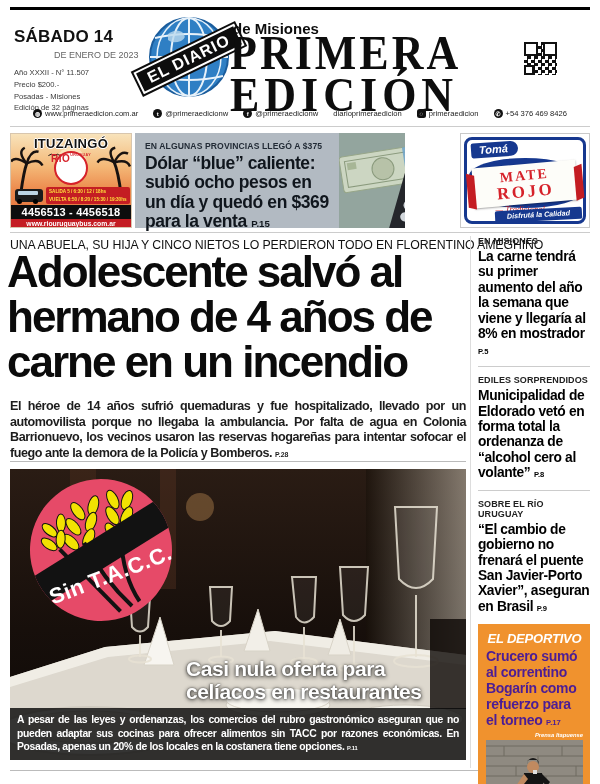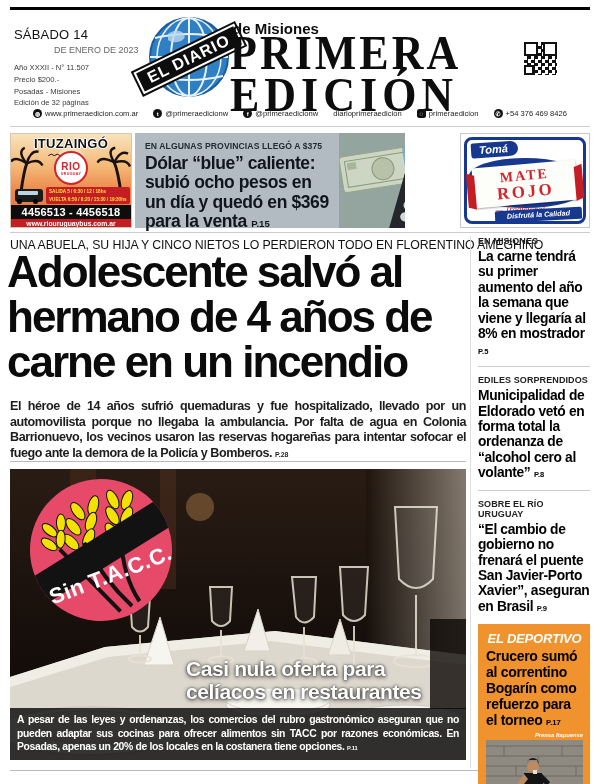--- a/index.html
+++ b/index.html
@@ -2,21 +2,21 @@
 <html><head>
 <meta charset="utf-8">
 <style>
   * { margin:0; padding:0; box-sizing:border-box; }
   html,body { width:600px; height:784px; background:#fff; font-family:"Liberation Sans", sans-serif; }
   .page { position:relative; width:600px; height:784px; overflow:hidden; background:#fff; }
 
   
   .top-rule { position:absolute; left:10px; right:10px; top:7px; height:3px; background:#000; }
   .dateblock { position:absolute; left:14px; top:27px; }
-  .date-main { font-size:13px; font-weight:normal; color:#111; letter-spacing:.2px; }
+  .date-main { font-size:17px; font-weight:bold; color:#111; letter-spacing:.2px; }
   .date-sub  { font-size:9px; color:#666; margin-top:3px;padding-left:40px; }
   .meta { margin-top:7px; font-size:7.6px; color:#3a3a3a; line-height:1.55; }
 
   .globe { position:absolute; left:148px; top:16px; width:82px; height:82px; }
   .stamp { position:absolute; left:133px; top:47px; transform:rotate(-26deg); background:#0d0d0d; color:#fff;
            border:2px solid #fff; box-shadow:0 0 0 2px #0d0d0d; padding:1px 9px; font-weight:bold;
            font-size:16px; letter-spacing:1px; white-space:nowrap; }
   .region { position:absolute; left:233px; top:20px; font-size:15px; font-weight:bold; color:#0d0d0d; }
   .mast-title { position:absolute; left:230px; top:33px; font-family:"Liberation Serif", serif; font-weight:bold;
                 color:#0d0d0d; line-height:.88; transform:scaleY(1.08); transform-origin:top left; }
@@ -38,21 +38,21 @@
          background:#111; color:#fff; font-size:6px; font-weight:bold; line-height:1; }
   .sic.sq { border-radius:2.5px; }
   .hdr-rule { position:absolute; left:10px; right:10px; top:126px; height:1px; background:#ccc; }
 
   
   .adL { position:absolute; left:10px; top:133px; width:122px; height:95px; overflow:hidden; border:1px solid #d8c6ae;
          background:linear-gradient(180deg,#f8e3bb 0%,#f4b877 35%,#ec8a4d 60%,#e06a38 100%); }
   .adL-title { position:absolute; left:0; right:0; top:2px; text-align:center; font-weight:bold; font-size:13px; color:#111;
                text-shadow:-1px 0 #fff,1px 0 #fff,0 -1px #fff,0 1px #fff; letter-spacing:.3px; }
   .rio { position:absolute; left:43px; top:17px; width:34px; height:34px; border-radius:50%; background:#fff;
-         border:2.5px solid #d6222a; display:flex; flex-direction:column; align-items:center; justify-content:center; }
+         border:2.5px solid #d6222a; display:flex; flex-direction:row; justify-content:center; }
   .rio .r1 { color:#d6222a; font-weight:bold; font-size:10px; letter-spacing:.5px; }
   .rio .r2 { color:#d6222a; font-weight:bold; font-size:3.6px; letter-spacing:.4px; }
   .bus { position:absolute; left:4px; top:55px; width:28px; height:13px; background:#1b1b1b; border-radius:3px; }
   .bus:before { content:""; position:absolute; left:3px; top:2px; width:20px; height:4px; background:#bcd4e4; border-radius:1px; }
   .bus:after { content:""; position:absolute; left:2px; bottom:-2px; width:5px; height:5px; background:#000; border-radius:50%;
                box-shadow:16px 0 0 #000; }
   .sched { position:absolute; left:35px; top:53px; width:84px; height:17px; background:#c41d23; border-radius:2px;
            color:#ffe23c; font-size:4.6px; font-weight:bold; line-height:1.7; padding:1px 3px; }
   .adL-phone { position:absolute; left:0; right:0; top:71px; height:16px; background:#0d0d0d; color:#fff;
                font-weight:bold; font-size:11px; text-align:center; line-height:14px; letter-spacing:.2px; }
@@ -110,21 +110,21 @@
   .bottom-rule { position:absolute; left:10px; right:10px; top:770px; height:1px; background:#bbb; }
 
   
   .sidebar { position:absolute; left:470px; top:236px; width:120px; height:532px; border-left:1px solid #ddd;
              padding-left:7px; display:flex; flex-direction:column; }
   .sb-kicker { font-size:9px; font-weight:bold; color:#222; margin-bottom:3px; letter-spacing:.1px; }
   .sb-head { font-size:13.8px; font-weight:bold; color:#000000; line-height:1.12; letter-spacing:-.35px; }
   .sb-div { border-top:1px solid #ccc; margin:9px 0 8px; }
   .sports { margin-top:10px; flex:1; background:#f0922e; padding:7px 7px 7px 8px; display:flex; flex-direction:column; }
   .sports-tag { color:#fff; font-style:italic; font-weight:bold; font-size:13px; letter-spacing:-.2px;text-align:center; }
-  .sports-head { margin-top:3px; color:#000000; font-weight:bold; font-size:14px; line-height:1.13; letter-spacing:-.3px; }
+  .sports-head { margin-top:3px; color:#4c1d95; font-weight:bold; font-size:14px; line-height:1.13; letter-spacing:-.3px; }
   .sports-credit { margin-top:4px; text-align:right; color:#fff; font-size:5.8px; font-weight:bold; font-style:italic; }
   .sports-photo { margin-top:2px; flex:1; min-height:88px; position:relative; overflow:hidden; }
 </style>
 </head>
 <body>
 
 <div class="page">
 
   <div class="top-rule"></div>
 

